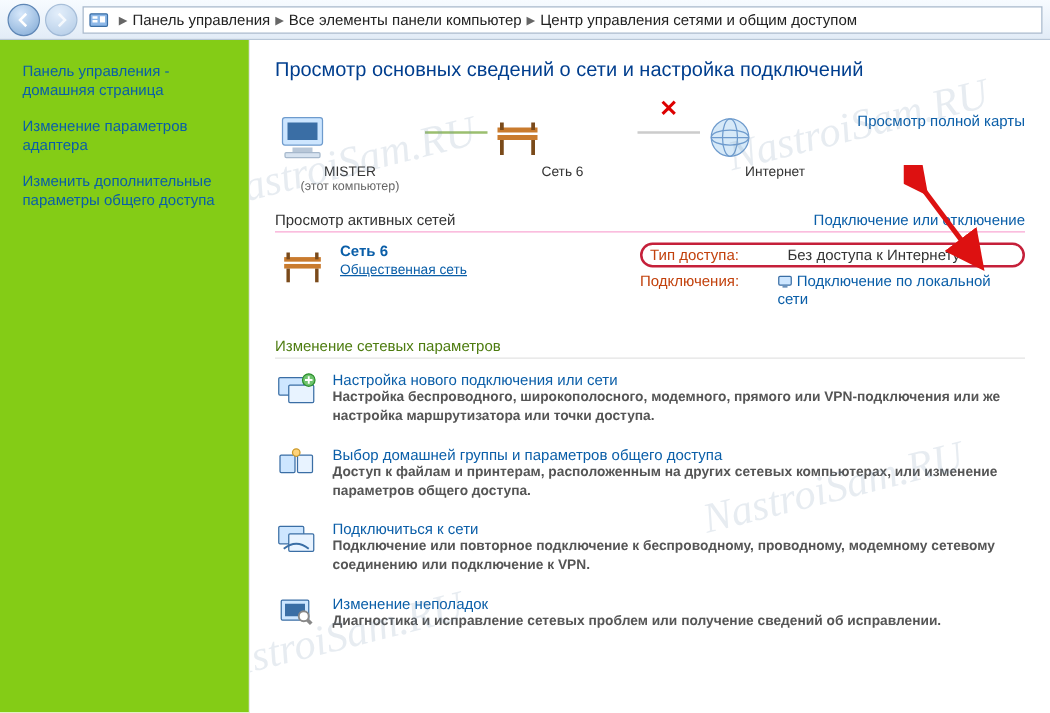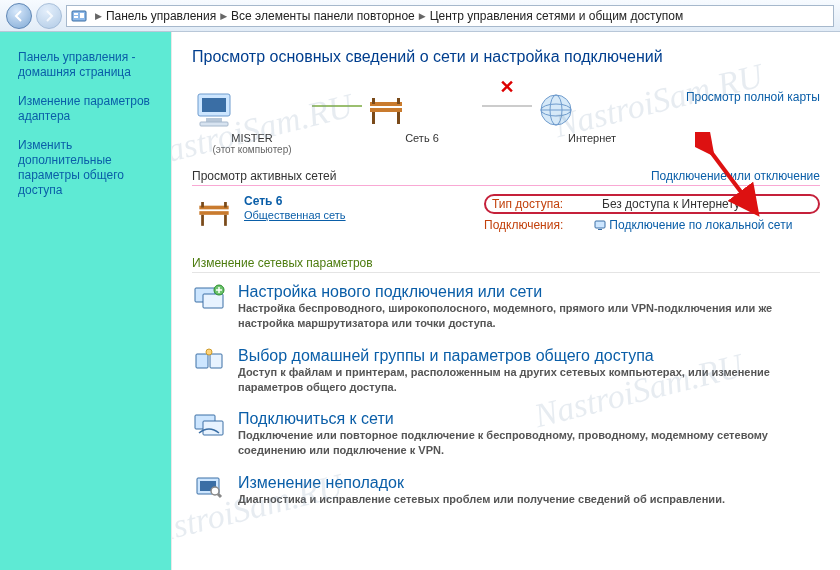--- a/index.html
+++ b/index.html
@@ -46,22 +46,22 @@
   .breadcrumb .bc-icon { margin-right: 4px; }
   .breadcrumb .sep { color: #666; margin: 0 4px; font-size: 9px; }
   .breadcrumb span.seg { white-space: nowrap; }
 
   
   .main {
     display: flex;
     height: calc(100% - 32px);
   }
   .sidebar {
-    width: 172px;
-    background: #5eead4;
+    width: 200px;
+    background: #84cc16;
     border-right: 1px solid #e8e8e8;
     padding: 18px 12px 12px 18px;
   }
   .sidebar a {
     display: block;
     color: #0a5ea8;
     text-decoration: none;
     margin-bottom: 14px;
     line-height: 1.25;
   }
@@ -173,21 +173,21 @@
     gap: 12px;
     margin-bottom: 16px;
     align-items: flex-start;
   }
   .task .ticon {
     width: 34px; height: 28px;
     flex-shrink: 0;
     display: flex; align-items: center; justify-content: center;
   }
   .task .tbody { flex: 1; }
-  .task .tlink { color: #0a5ea8; text-decoration: none; font-size: 16px; }
+  .task .tlink { color: #0a5ea8; text-decoration: none; font-size: 12px; }
   .task .tdesc { color: #555; font-size: 11px; margin-top: 0; line-height: 1.35; font-weight: bold; }
 
   
   svg { display: block; }
 
   
   .wm {
     position: absolute;
     color: rgba(120,150,180,.18);
     font-size: 34px;
@@ -223,21 +223,21 @@
       <svg width="16" height="16" viewBox="0 0 16 16">
           <rect x="1" y="3" width="14" height="10" rx="1" fill="#8db8e8" stroke="#3a6ea5"></rect>
           <rect x="3" y="5" width="4" height="2" fill="#fff"></rect>
           <rect x="3" y="8" width="4" height="2" fill="#fff"></rect>
           <rect x="9" y="5" width="4" height="5" fill="#fff"></rect>
         </svg>
     </span>
     <span class="sep">▶</span>
     <span class="seg">Панель управления</span>
     <span class="sep">▶</span>
-    <span class="seg">Все элементы панели повторное</span>
+    <span class="seg">Все элементы панели компьютер</span>
     <span class="sep">▶</span>
     <span class="seg">Центр управления сетями и общим доступом</span>
   </div>
 </div>
 
 <div class="main">
 
   <div class="sidebar">
     <a href="#">Панель управления - домашняя страница</a>
     <a href="#">Изменение параметров адаптера</a>

